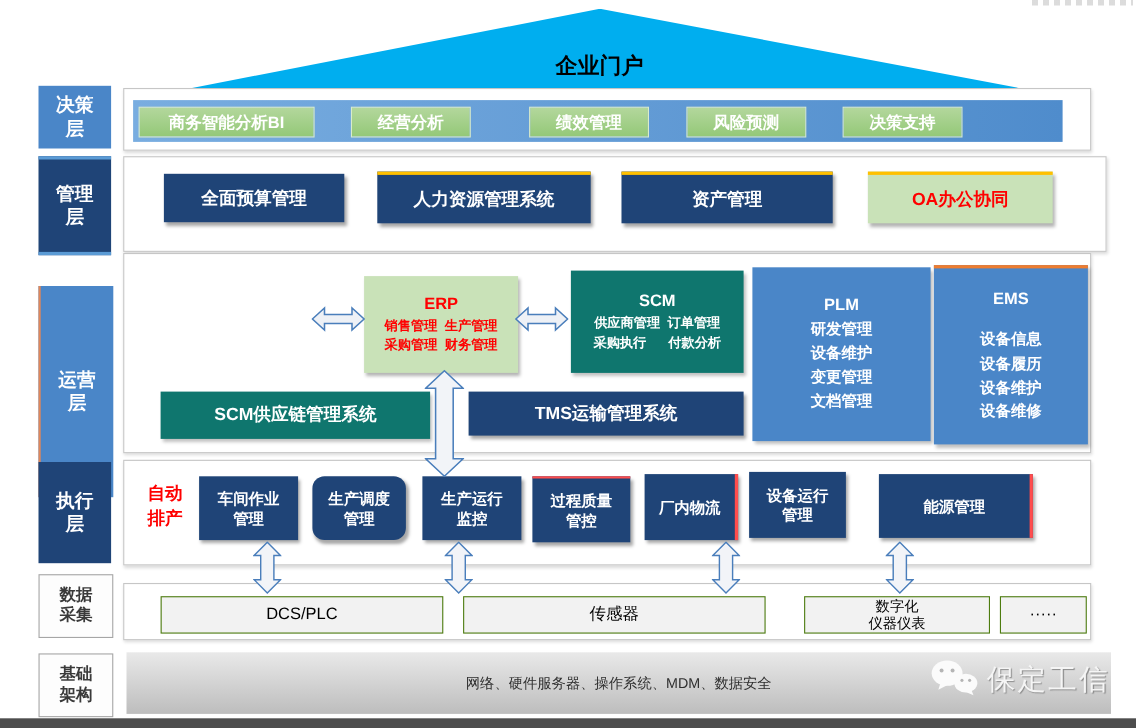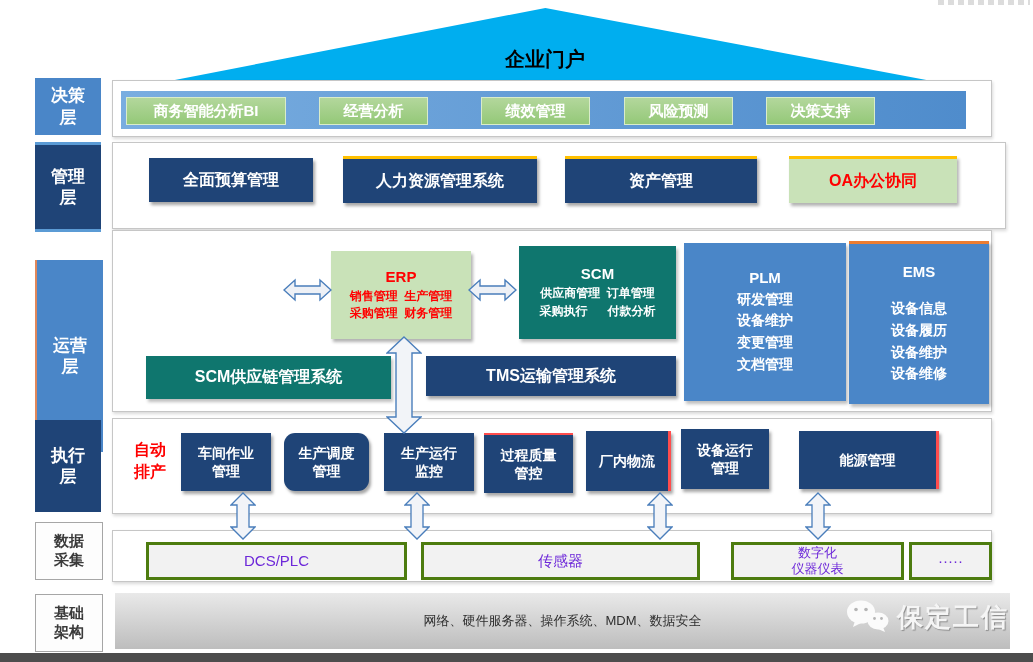--- a/index.html
+++ b/index.html
@@ -39,27 +39,27 @@
   .ops-title{font-size:15px;margin-bottom:3px;}
   .ops-line{font-size:12px;line-height:1.45;}
   .plm-line{font-size:14px;line-height:1.55;}
   
   .exec-box{font-size:14px;line-height:1.3;}
   .red-top{border-top:2px solid #ff4d4d;}
   .red-right{border-right:3px solid #ff4d4d;}
   .auto-label{position:absolute;color:#ff0000;font-weight:bold;font-size:16px;line-height:1.35;text-align:center;}
   
   .graybox{position:absolute;display:flex;align-items:center;justify-content:center;text-align:center;
-           background:#f2f2f2;border:3px solid #4d7c0f;color:#6d28d9;font-size:15px;line-height:1.2;}
+           background:#f2f2f2;border:1px solid #4d7c0f;color:#000000;font-size:15px;line-height:1.2;}
   
   .infra-bar{position:absolute;left:115px;top:593px;width:895px;height:56px;
              background:linear-gradient(180deg,#e9e9e9,#bdbdbd);display:flex;align-items:center;justify-content:center;}
   .infra-text{font-size:13px;color:#2e2e2e;}
   .logo{position:absolute;left:845px;top:598px;display:flex;align-items:center;gap:6px;}
-  .logo-text{font-size:26px;font-weight:bold;color:#f5f5f5;letter-spacing:2px;
+  .logo-text{font-size:26px;font-weight:normal;color:#f5f5f5;letter-spacing:2px;
              text-shadow:1px 1px 1px #8a8a8a;}
   .arrow{position:absolute;}
   .bottom-strip{position:absolute;left:0;bottom:0;width:100%;height:9px;background:#4d4d4d;}
   .watermark{position:absolute;left:938px;top:0;width:92px;height:5px;opacity:.55;
              background:repeating-linear-gradient(90deg,#bfbfbf 0 6px,transparent 6px 10px);}
 </style>
 </head>
 <body>
 
 <div class="canvas">

